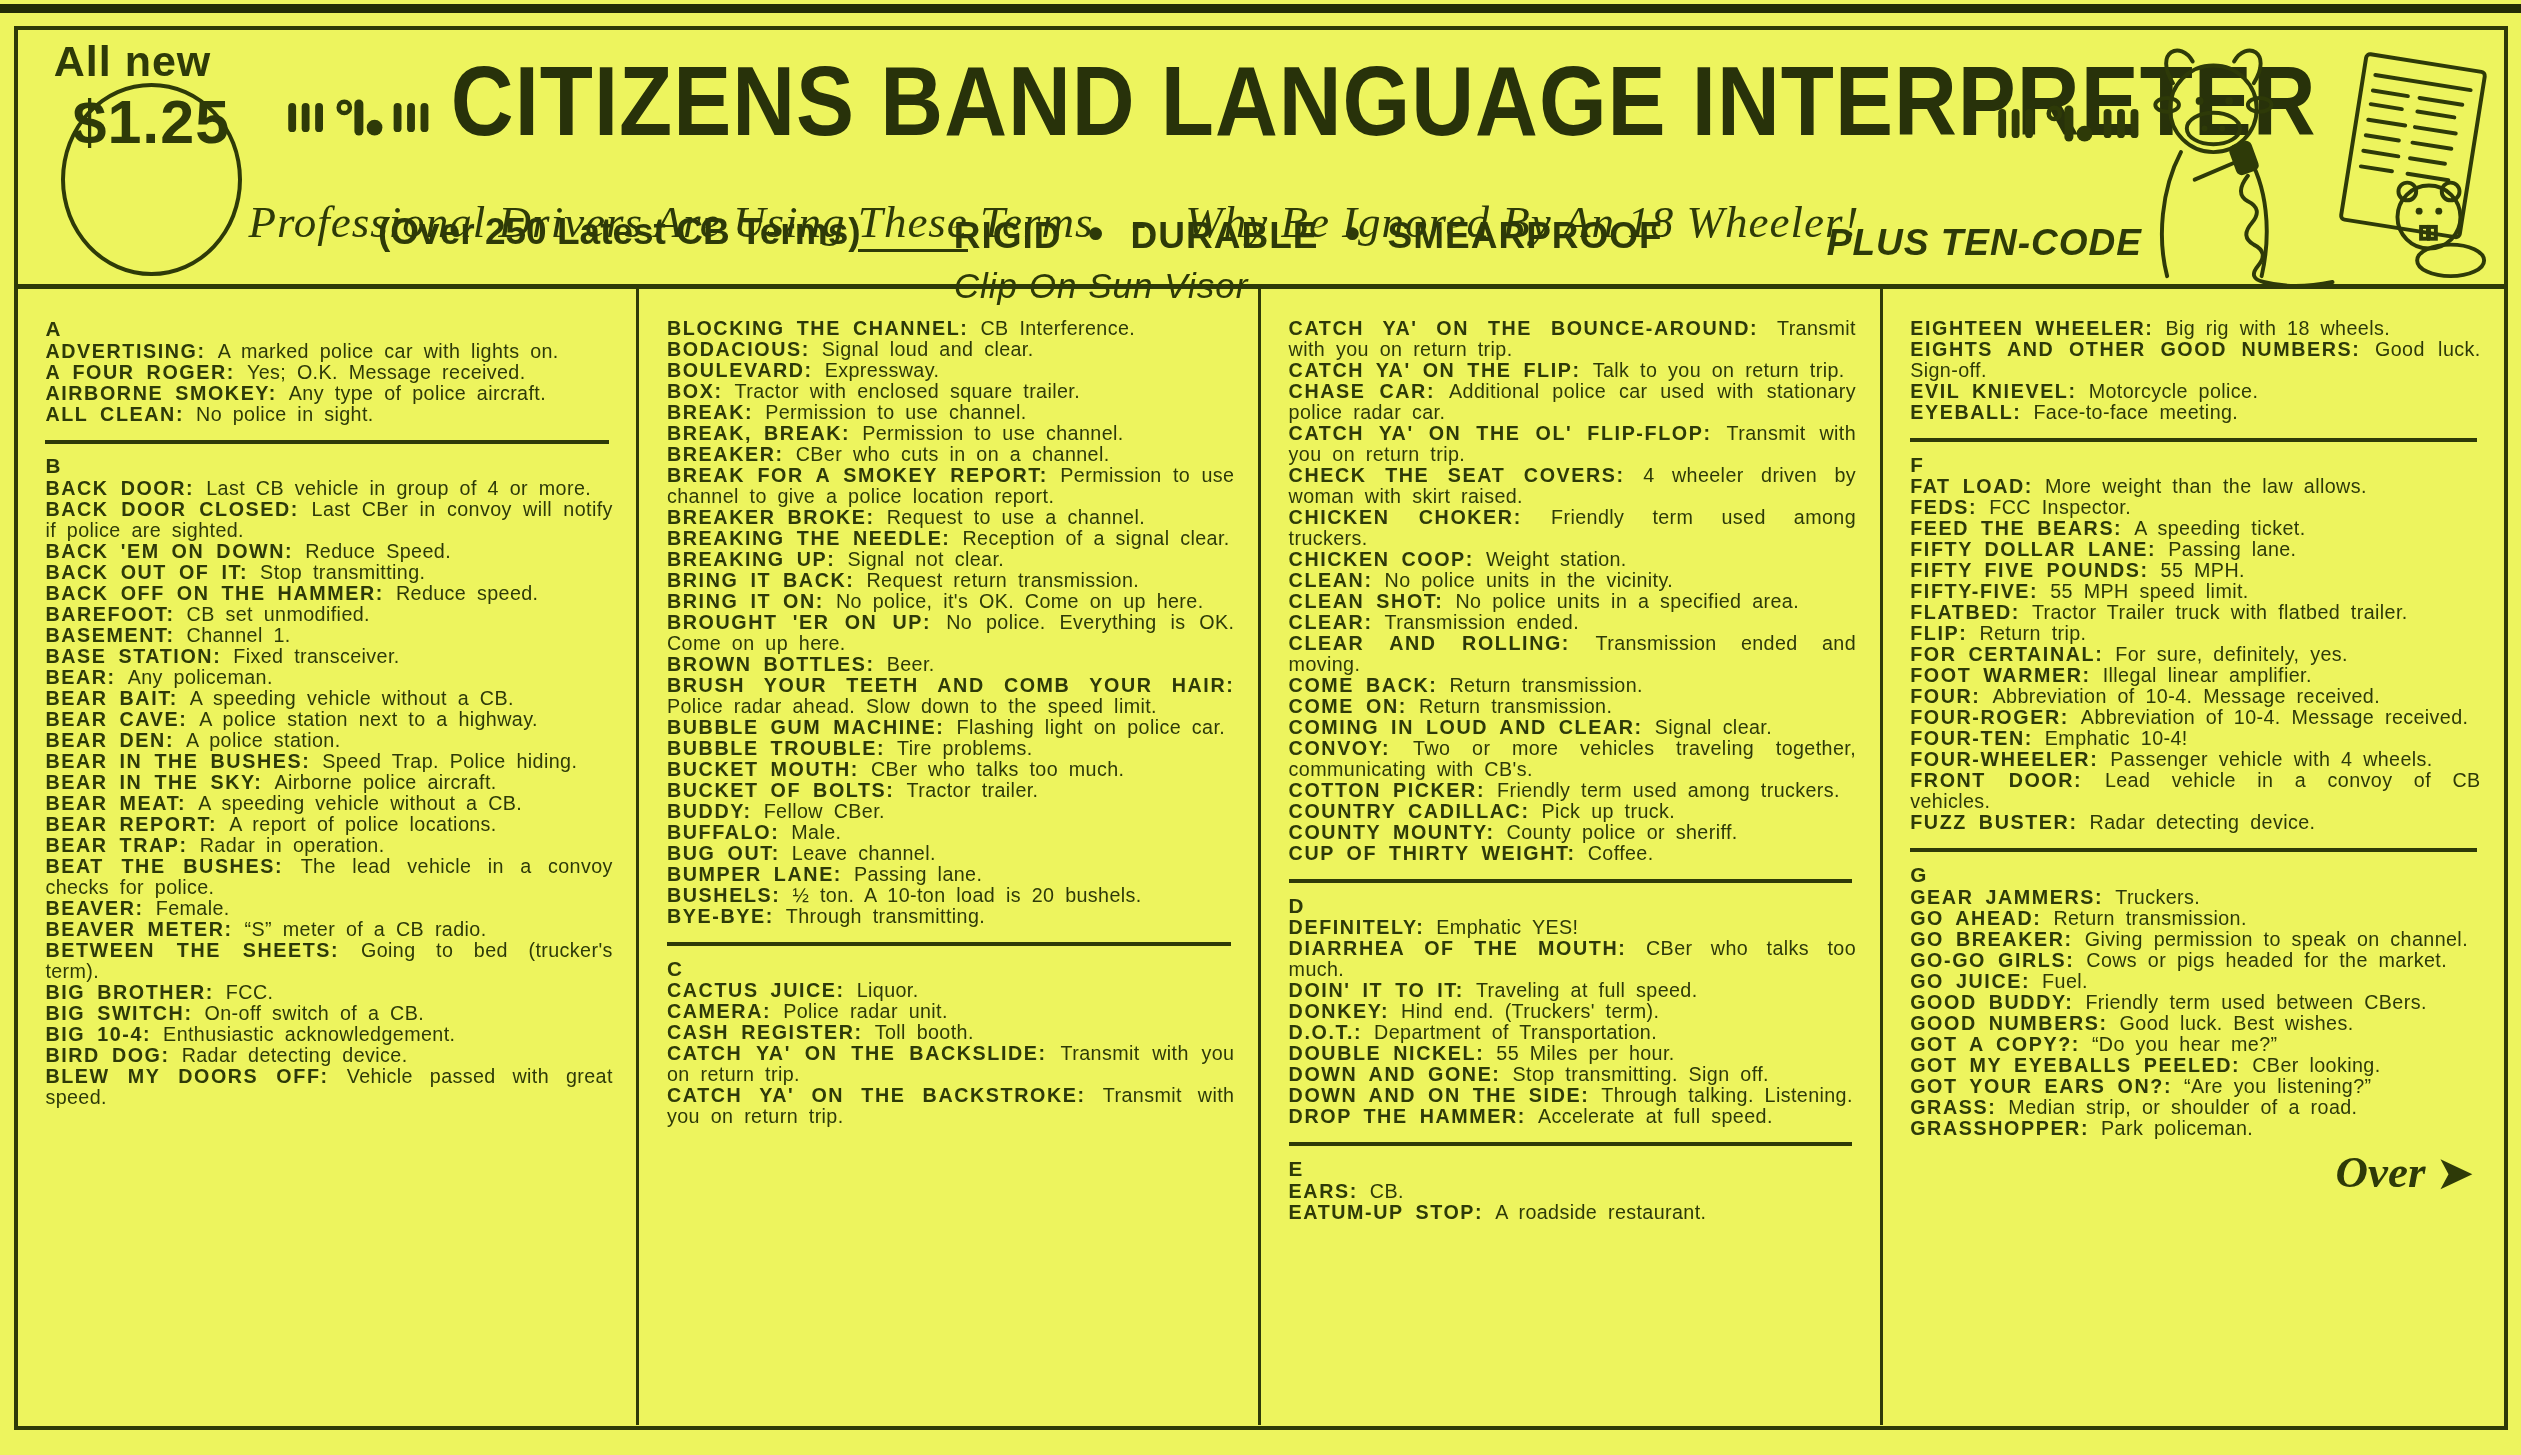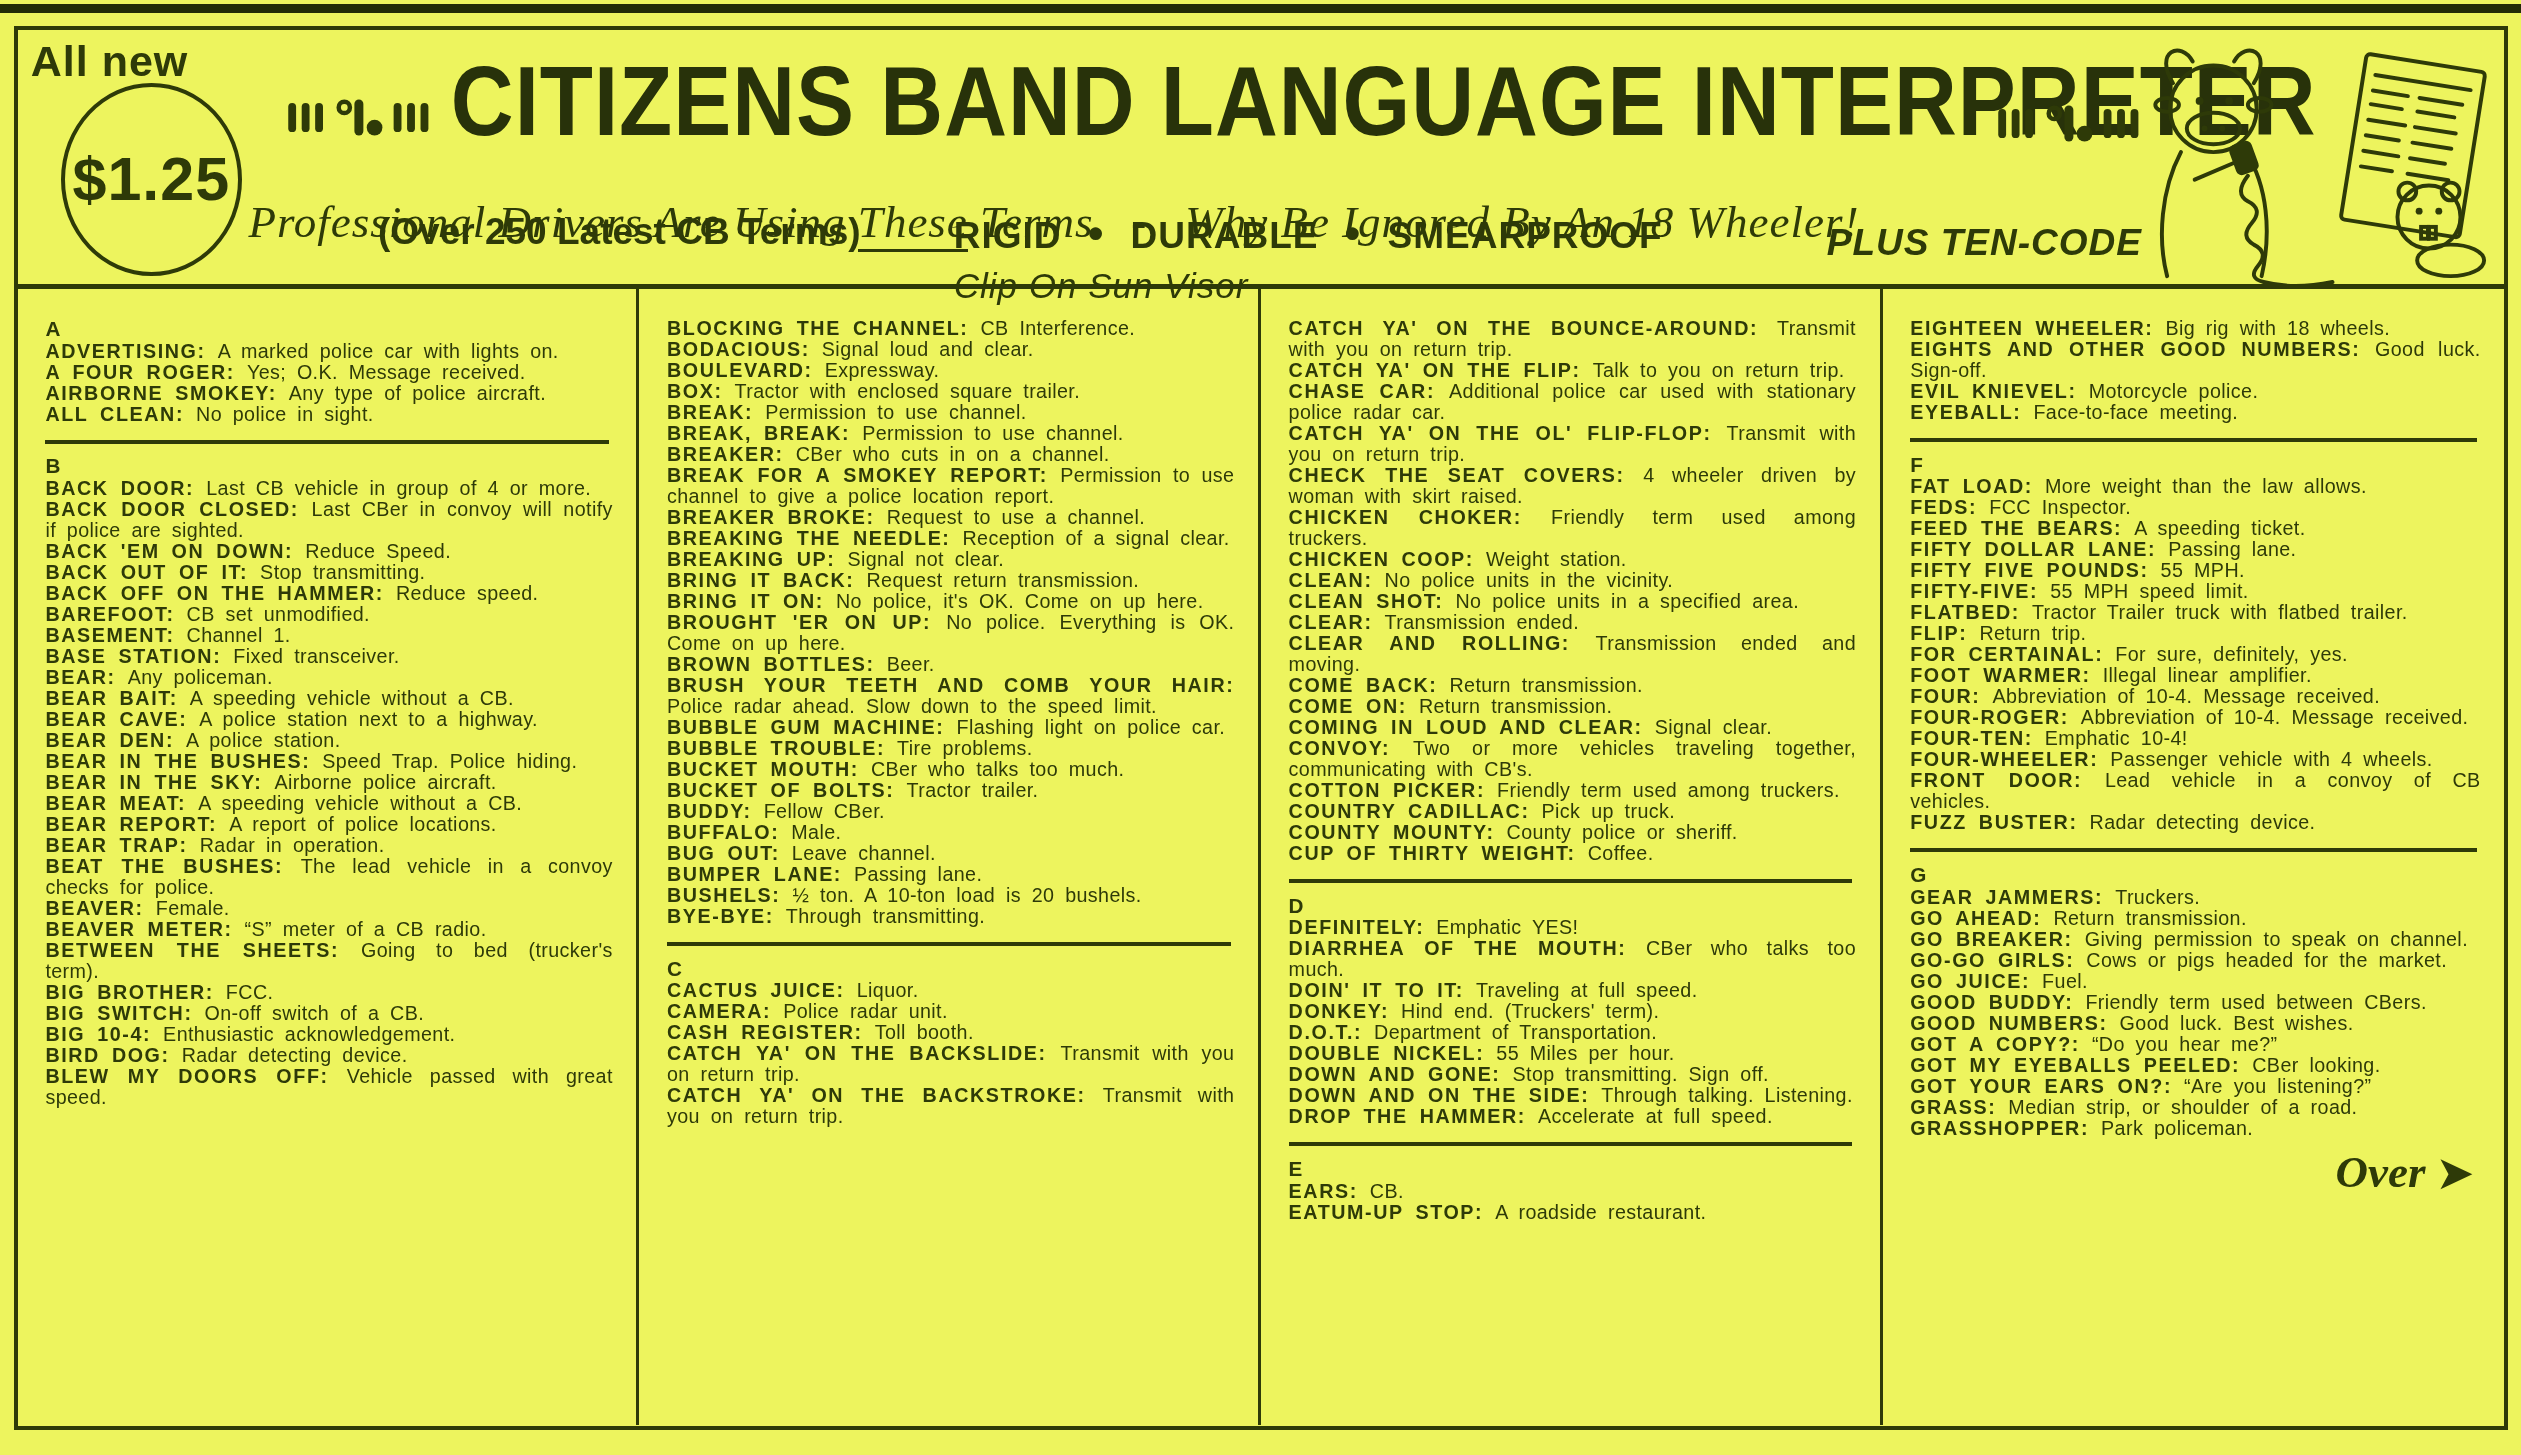--- a/index.html
+++ b/index.html
@@ -12,25 +12,25 @@
     overflow:hidden;
   }
   .top-strip{position:absolute;top:3.9px;left:0;right:0;height:8.9px;background:#222b06;}
   .card{
     position:absolute;left:13.8px;top:25.6px;right:13.8px;bottom:25.6px;
     border:4.9px solid #2e3a08;
     background:#edf45e;
   }
   
   .header{position:relative;height:254px;border-bottom:5.9px solid #2e3a08;}
-  .badge{position:absolute;left:13px;top:7.9px;font-size:43px;font-weight:bold;letter-spacing:1px;}
+  .badge{position:absolute;left:36px;top:7.9px;font-size:43px;font-weight:bold;letter-spacing:1px;}
   .price-circle{
     position:absolute;left:43px;top:53px;width:173px;height:185px;
     border:4.9px solid #2e3a08;border-radius:50%;
-    display:flex;align-items:center;justify-content:center;
+    display:flex;align-items:flex-start;justify-content:center;
   }
   .price{font-size:61px;font-weight:bold;letter-spacing:1px;}
   .title{
     position:absolute;left:433px;top:15.8px;width:1616px;
     text-align:center;font-size:87px;font-weight:bold;letter-spacing:1px;
     transform:scaleY(1.12);transform-origin:center top;white-space:nowrap;
     color:#28320a;
   }
   .burst{position:absolute;width:148px;height:45px;}
   .burst-left{left:268px;top:65px;}

